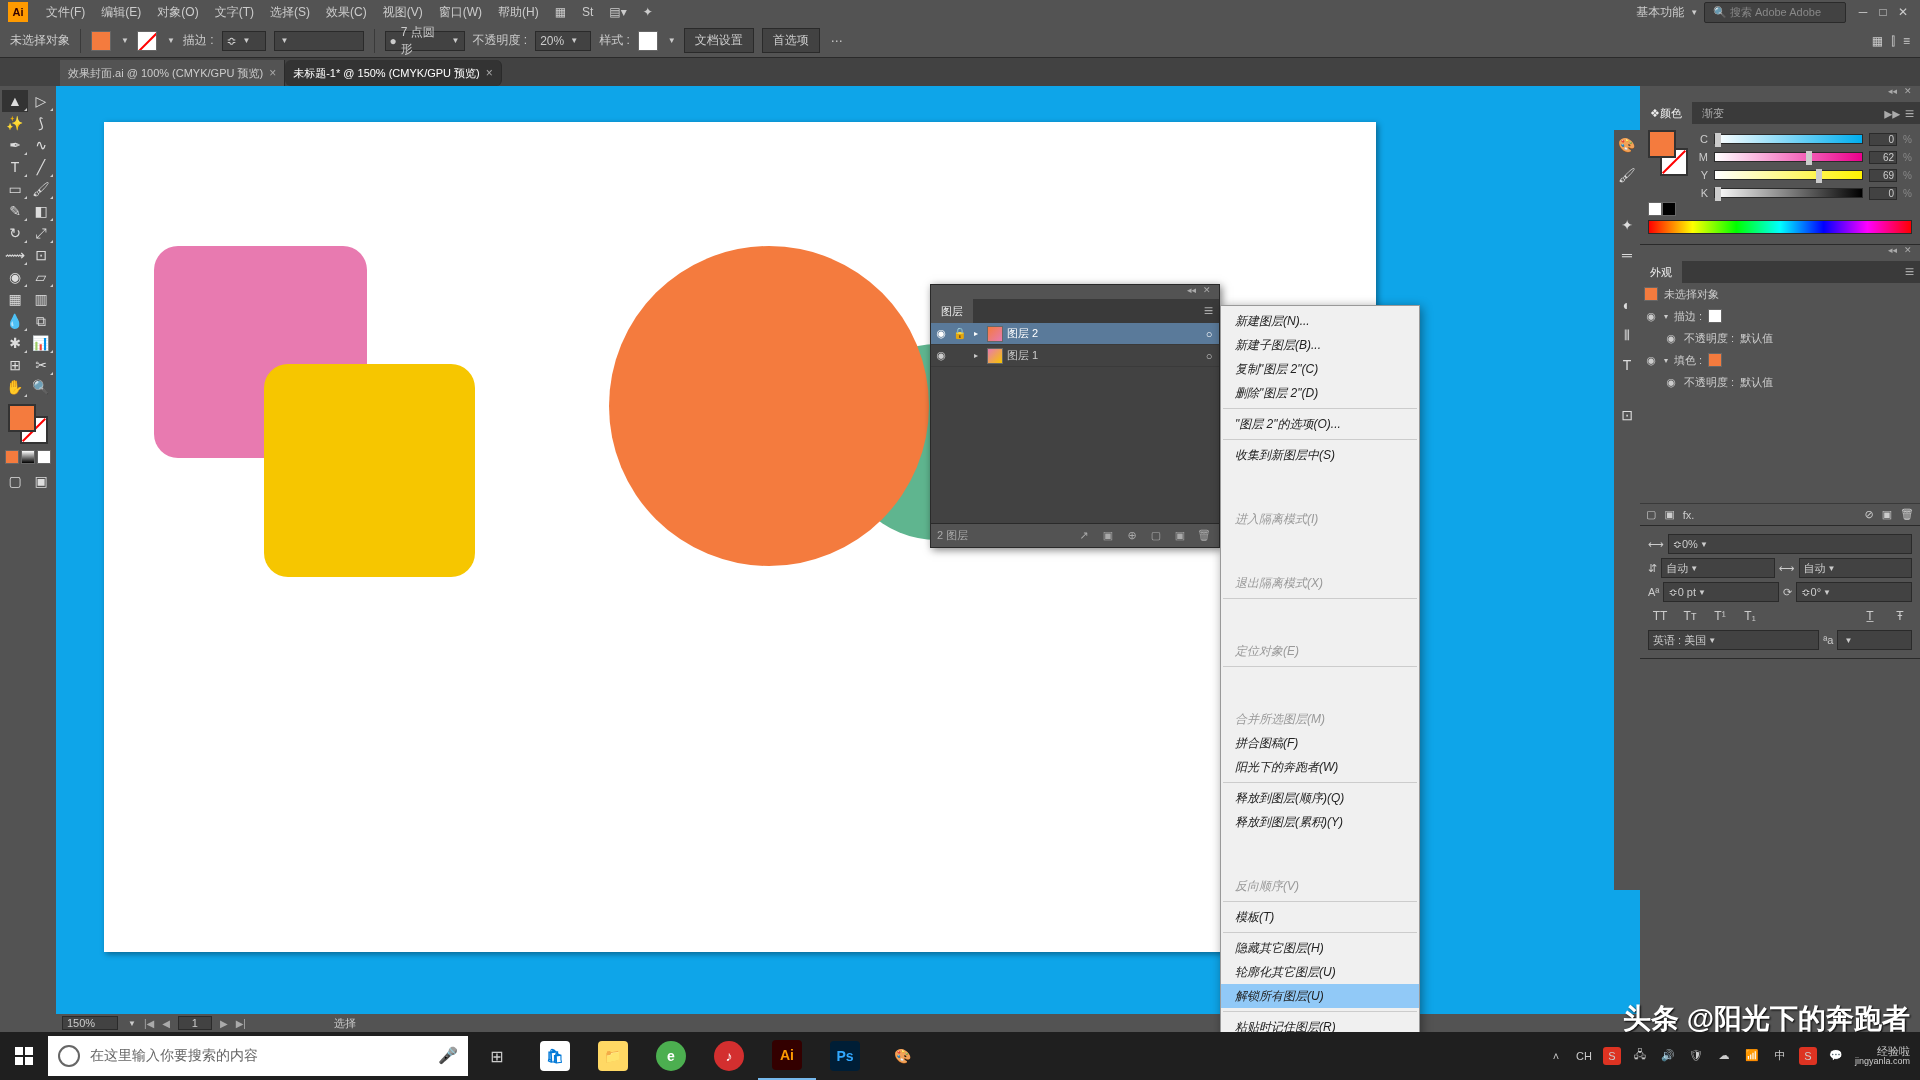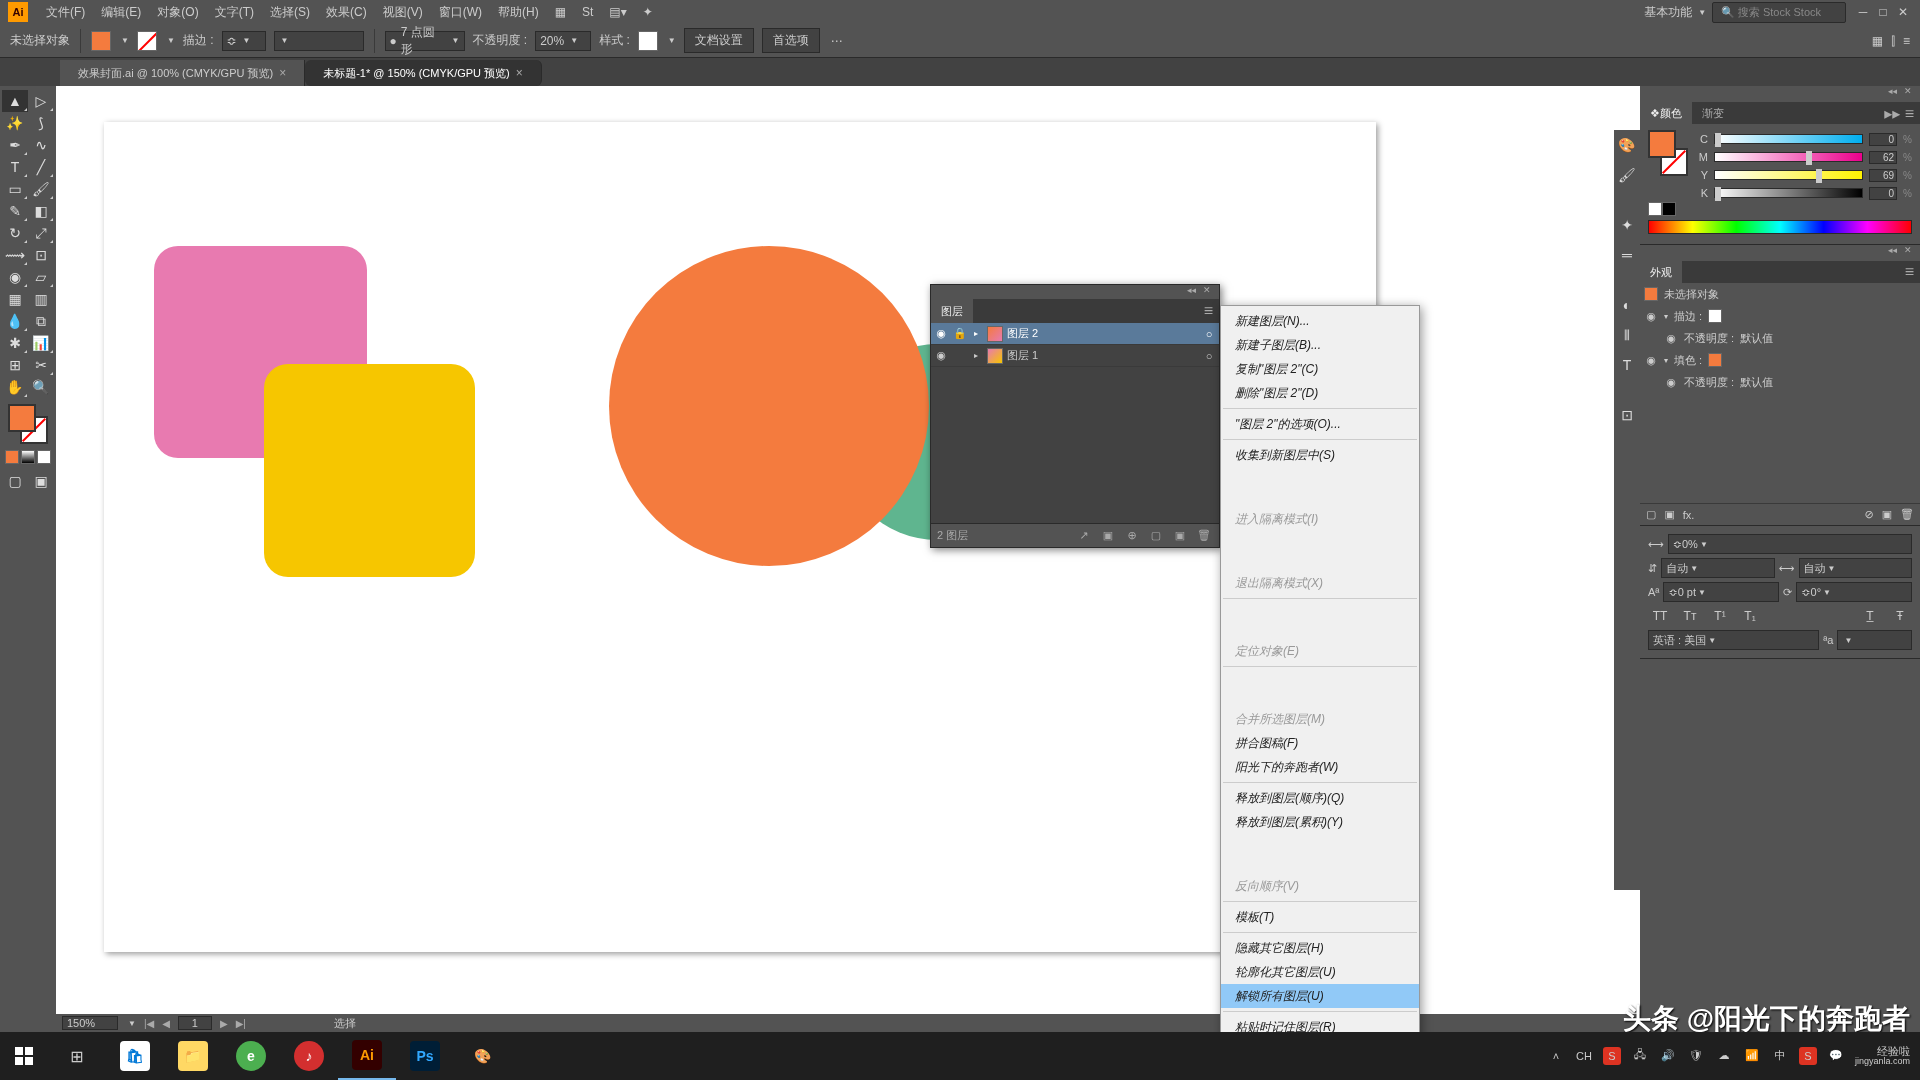--- a/index.html
+++ b/index.html
@@ -24,42 +24,42 @@
 .swatch.slash { background: #fff; position: relative; overflow: hidden; }
 .swatch.slash::after { content: ''; position: absolute; width: 28px; height: 2px; background: red; transform: rotate(-45deg); top: 9px; left: -4px; }
 .swatch.white { background: #fff; }
 .dropdown-arrow { font-size: 8px; color: #ccc; margin-left: 2px; }
 .combo { height: 20px; background: #424242; border: 1px solid #2a2a2a; display: flex; align-items: center; padding: 0 4px; gap: 4px; }
 .btn { padding: 3px 10px; background: #424242; border: 1px solid #2a2a2a; color: #ccc; }
 .sep { width: 1px; height: 24px; background: #3a3a3a; margin: 0 2px; }
 
 
 .tabbar { height: 28px; background: #424242; display: flex; align-items: flex-end; padding-left: 60px; }
-.doc-tab { height: 26px; background: #535353; color: #ccc; font-size: 11px; display: flex; align-items: center; padding: 0 18px; gap: 6px; border-right: 1px solid #2a2a2a; justify-content: space-between; }
+.doc-tab { height: 26px; background: #535353; color: #ccc; font-size: 11px; display: flex; align-items: center; padding: 0 8px; gap: 6px; border-right: 1px solid #2a2a2a; justify-content: space-between; }
 .doc-tab.active { background: #333; color: #fff; border-radius: 6px; }
 .tab-close { font-size: 12px; color: #aaa; }
 
 
 .main { display: flex; height: calc(1080px - 24px - 34px - 28px - 48px); }
 
 
 .toolbox { width: 56px; background: #535353; padding: 4px 2px; }
 .tool-row { display: flex; height: 22px; }
 .tool { width: 26px; height: 22px; display: flex; align-items: center; justify-content: center; color: #ddd; font-size: 14px; position: relative; }
 .tool.active { background: #333; }
 .tool-tri { position: absolute; right: 1px; bottom: 1px; width: 0; height: 0; border-left: 3px solid transparent; border-bottom: 3px solid #ccc; }
 .fill-stroke { width: 40px; height: 40px; position: relative; margin: 6px auto; }
 .fs-fill { width: 28px; height: 28px; background: #f47b3e; border: 2px solid #333; position: absolute; top: 0; left: 0; }
 .fs-stroke { width: 28px; height: 28px; background: #fff; border: 2px solid #333; position: absolute; bottom: 0; right: 0; }
 .fs-stroke::after { content:''; position:absolute; width: 32px; height: 2px; background: red; transform: rotate(-45deg); top: 11px; left: -4px; }
 .small-swatches { display: flex; gap: 2px; justify-content: center; }
 .small-sw { width: 14px; height: 14px; border: 1px solid #666; }
 
 
-.canvas-area { flex: 1; background: #ffffff; position: relative; overflow: hidden; }
+.canvas-area { flex: 1; background: #0ea5e9; position: relative; overflow: hidden; }
 .artboard { position: absolute; top: 36px; left: 48px; width: 1272px; height: 830px; background: #fff; box-shadow: 2px 2px 6px rgba(0,0,0,.4); }
 .shape-pink { position: absolute; top: 124px; left: 50px; width: 213px; height: 212px; background: #e87ab0; border-radius: 24px; }
 .shape-yellow { position: absolute; top: 242px; left: 160px; width: 211px; height: 213px; background: #f6c600; border-radius: 24px; }
 .shape-green { position: absolute; top: 222px; left: 735px; width: 196px; height: 196px; background: #5fb58f; border-radius: 50%; }
 .shape-orange { position: absolute; top: 124px; left: 505px; width: 320px; height: 320px; background: #f47b3e; border-radius: 50%; }
 
 
 .canvas-status { position: absolute; bottom: 0; left: 0; right: 0; height: 18px; background: #535353; display: flex; align-items: center; padding: 0 6px; color: #ccc; font-size: 11px; gap: 8px; }
 .zoom-box { width: 56px; background: #424242; border: 1px solid #2a2a2a; padding: 0 4px; }
 .nav-btn { color: #aaa; font-size: 10px; }
@@ -171,21 +171,21 @@
   <div class="menu-item">帮助(H)</div>
   <div class="menu-item">▦</div>
   <div class="menu-item">St</div>
   <div class="menu-item">▤▾</div>
   <div class="menu-item">✦</div>
   <div class="spacer"></div>
   <div class="right-item workspace-btn">
     <span>基本功能</span>
     <span class="dropdown-arrow">▼</span>
   </div>
-  <div class="search-stock">🔍 <span>搜索 Stock Stock</span></div>
+  <div class="search-stock">🔍 <span>搜索 Adobe Adobe</span></div>
   <div class="window-controls">
     <div class="win-btn">─</div>
     <div class="win-btn">□</div>
     <div class="win-btn">✕</div>
   </div>
 </div>
 
 <div class="controlbar">
   <span class="label">未选择对象</span>
   <div class="sep"></div>
@@ -569,20 +569,25 @@
 
 <div class="taskbar">
   <div class="start-btn">
     <svg width="18" height="18" viewBox="0 0 18 18">
         <rect x="0" y="0" width="8" height="8" fill="#fff"></rect>
         <rect x="10" y="0" width="8" height="8" fill="#fff"></rect>
         <rect x="0" y="10" width="8" height="8" fill="#fff"></rect>
         <rect x="10" y="10" width="8" height="8" fill="#fff"></rect>
       </svg>
   </div>
+  <div class="search-box">
+    <div class="search-circle"></div>
+    <div class="search-input">在这里输入你要搜索的内容</div>
+    <div class="mic-icon">🎤</div>
+  </div>
   <div class="task-icons">
     <div class="task-icon">
         <span style="color:#ccc">⊞</span>
       </div>
     <div class="task-icon">
         <div class="ti-box" style="background:#fff;color:#0078d7">🛍</div>
       </div>
     <div class="task-icon">
         <div class="ti-box" style="background:#ffd864">📁</div>
       </div>

